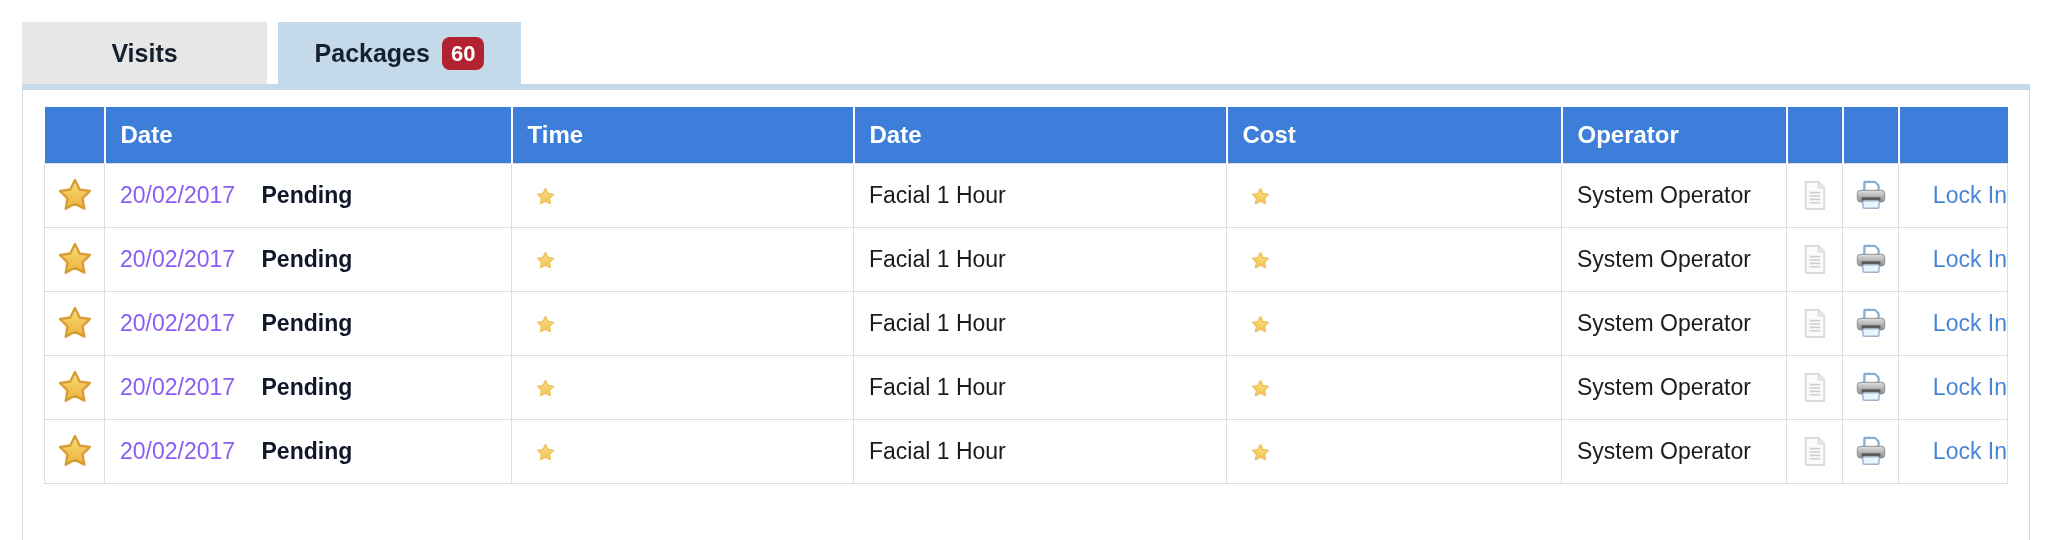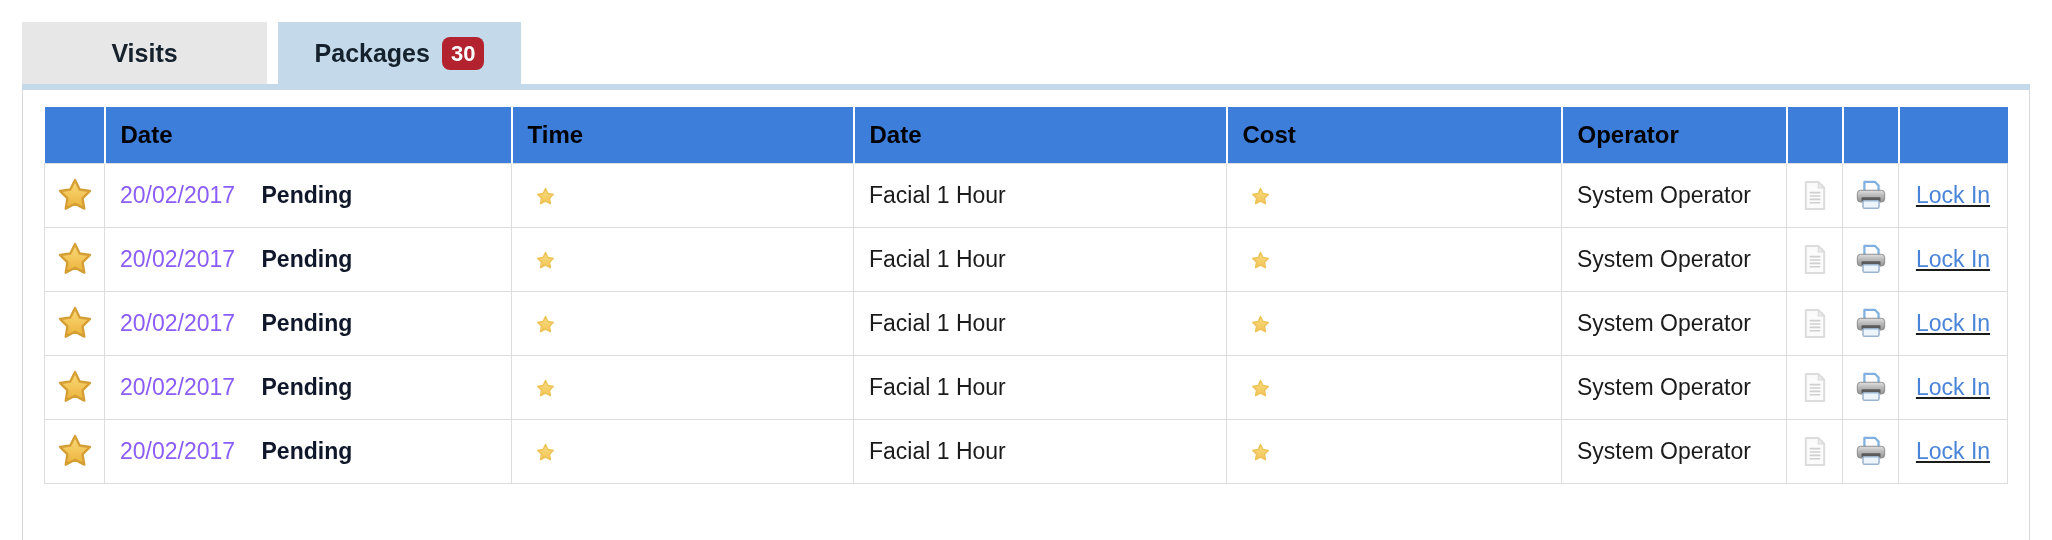--- a/index.html
+++ b/index.html
@@ -22,34 +22,34 @@
   .panel { position: absolute; left: 22px; top: 90px; width: 2008px; height: 450px;
            background: #fff; border-left: 1px solid #d8d8d8; border-right: 1px solid #d8d8d8; }
 
   
   table.pkg { border-collapse: collapse; table-layout: fixed; width: 1963px;
               margin: 17px 0 0 21px; }
   col.c-fav  { width: 60px; }  col.c-date { width: 407px; } col.c-time { width: 342px; }
   col.c-type { width: 373px; } col.c-cost { width: 335px; } col.c-oper { width: 225px; }
   col.c-doc  { width: 56px; }  col.c-prt  { width: 56px; }  col.c-lock { width: 109px; }
 
-  thead th { background: #3d7edb; height: 56px; color: #000000; font-size: 24px;
+  thead th { background: #3d7edb; height: 56px; color: #ffffff; font-size: 24px;
              font-weight: 700; text-align: left; padding-left: 15px; }
   thead th:not(:last-child) { border-right: 2px solid #ffffff; }
 
   tbody td { background: #ffffff; height: 64px; border: 1px solid #dddddd;
              font-size: 23px; color: #1b1b1b; vertical-align: middle; }
   td.cell-fav { text-align: center; cursor: pointer; }
   td.cell-date { padding-left: 15px; }
   .date-text { color: #8b5cf6; }
   .status-text { color: #0f172a; font-weight: 700; margin-left: 20px; }
   td.cell-star { padding-left: 24px; }
   td.cell-type, td.cell-oper { padding-left: 15px; }
   td.cell-icon { text-align: center; cursor: pointer; }
-  td.cell-lock { text-align: center; text-decoration: underline; }
+  td.cell-lock { text-align: right; }
   .lock-link { color: #4a84d8; text-decoration: none; font-size: 23px; cursor: pointer; }
   .svg-v { vertical-align: middle; }
 
   
   .pager { width: 1963px; margin-left: 21px; height: 57px; background: #efefef;
            padding: 10px 0 0 15px; font-size: 24px; }
   .pager .pg { display: inline-block; margin: 0 4px; }
   .pager .current { color: #1a1a1a; cursor: default; }
   .pager .link { color: #4a84d8; cursor: pointer; text-decoration: none; }
 </style>
@@ -75,21 +75,21 @@
 </svg>
 
 <div class="page">
 
   <div class="tabs">
     <div class="tab tab-visits">
       <span>Visits</span>
     </div>
     <div class="tab tab-packages">
       <span>Packages</span>
-      <span class="badge">30</span>
+      <span class="badge">60</span>
     </div>
   </div>
   <div class="blue-bar"></div>
 
   <div class="panel">
     <table class="pkg">
       <colgroup>
         <col class="c-fav">
           <col class="c-date">
           <col class="c-time">

